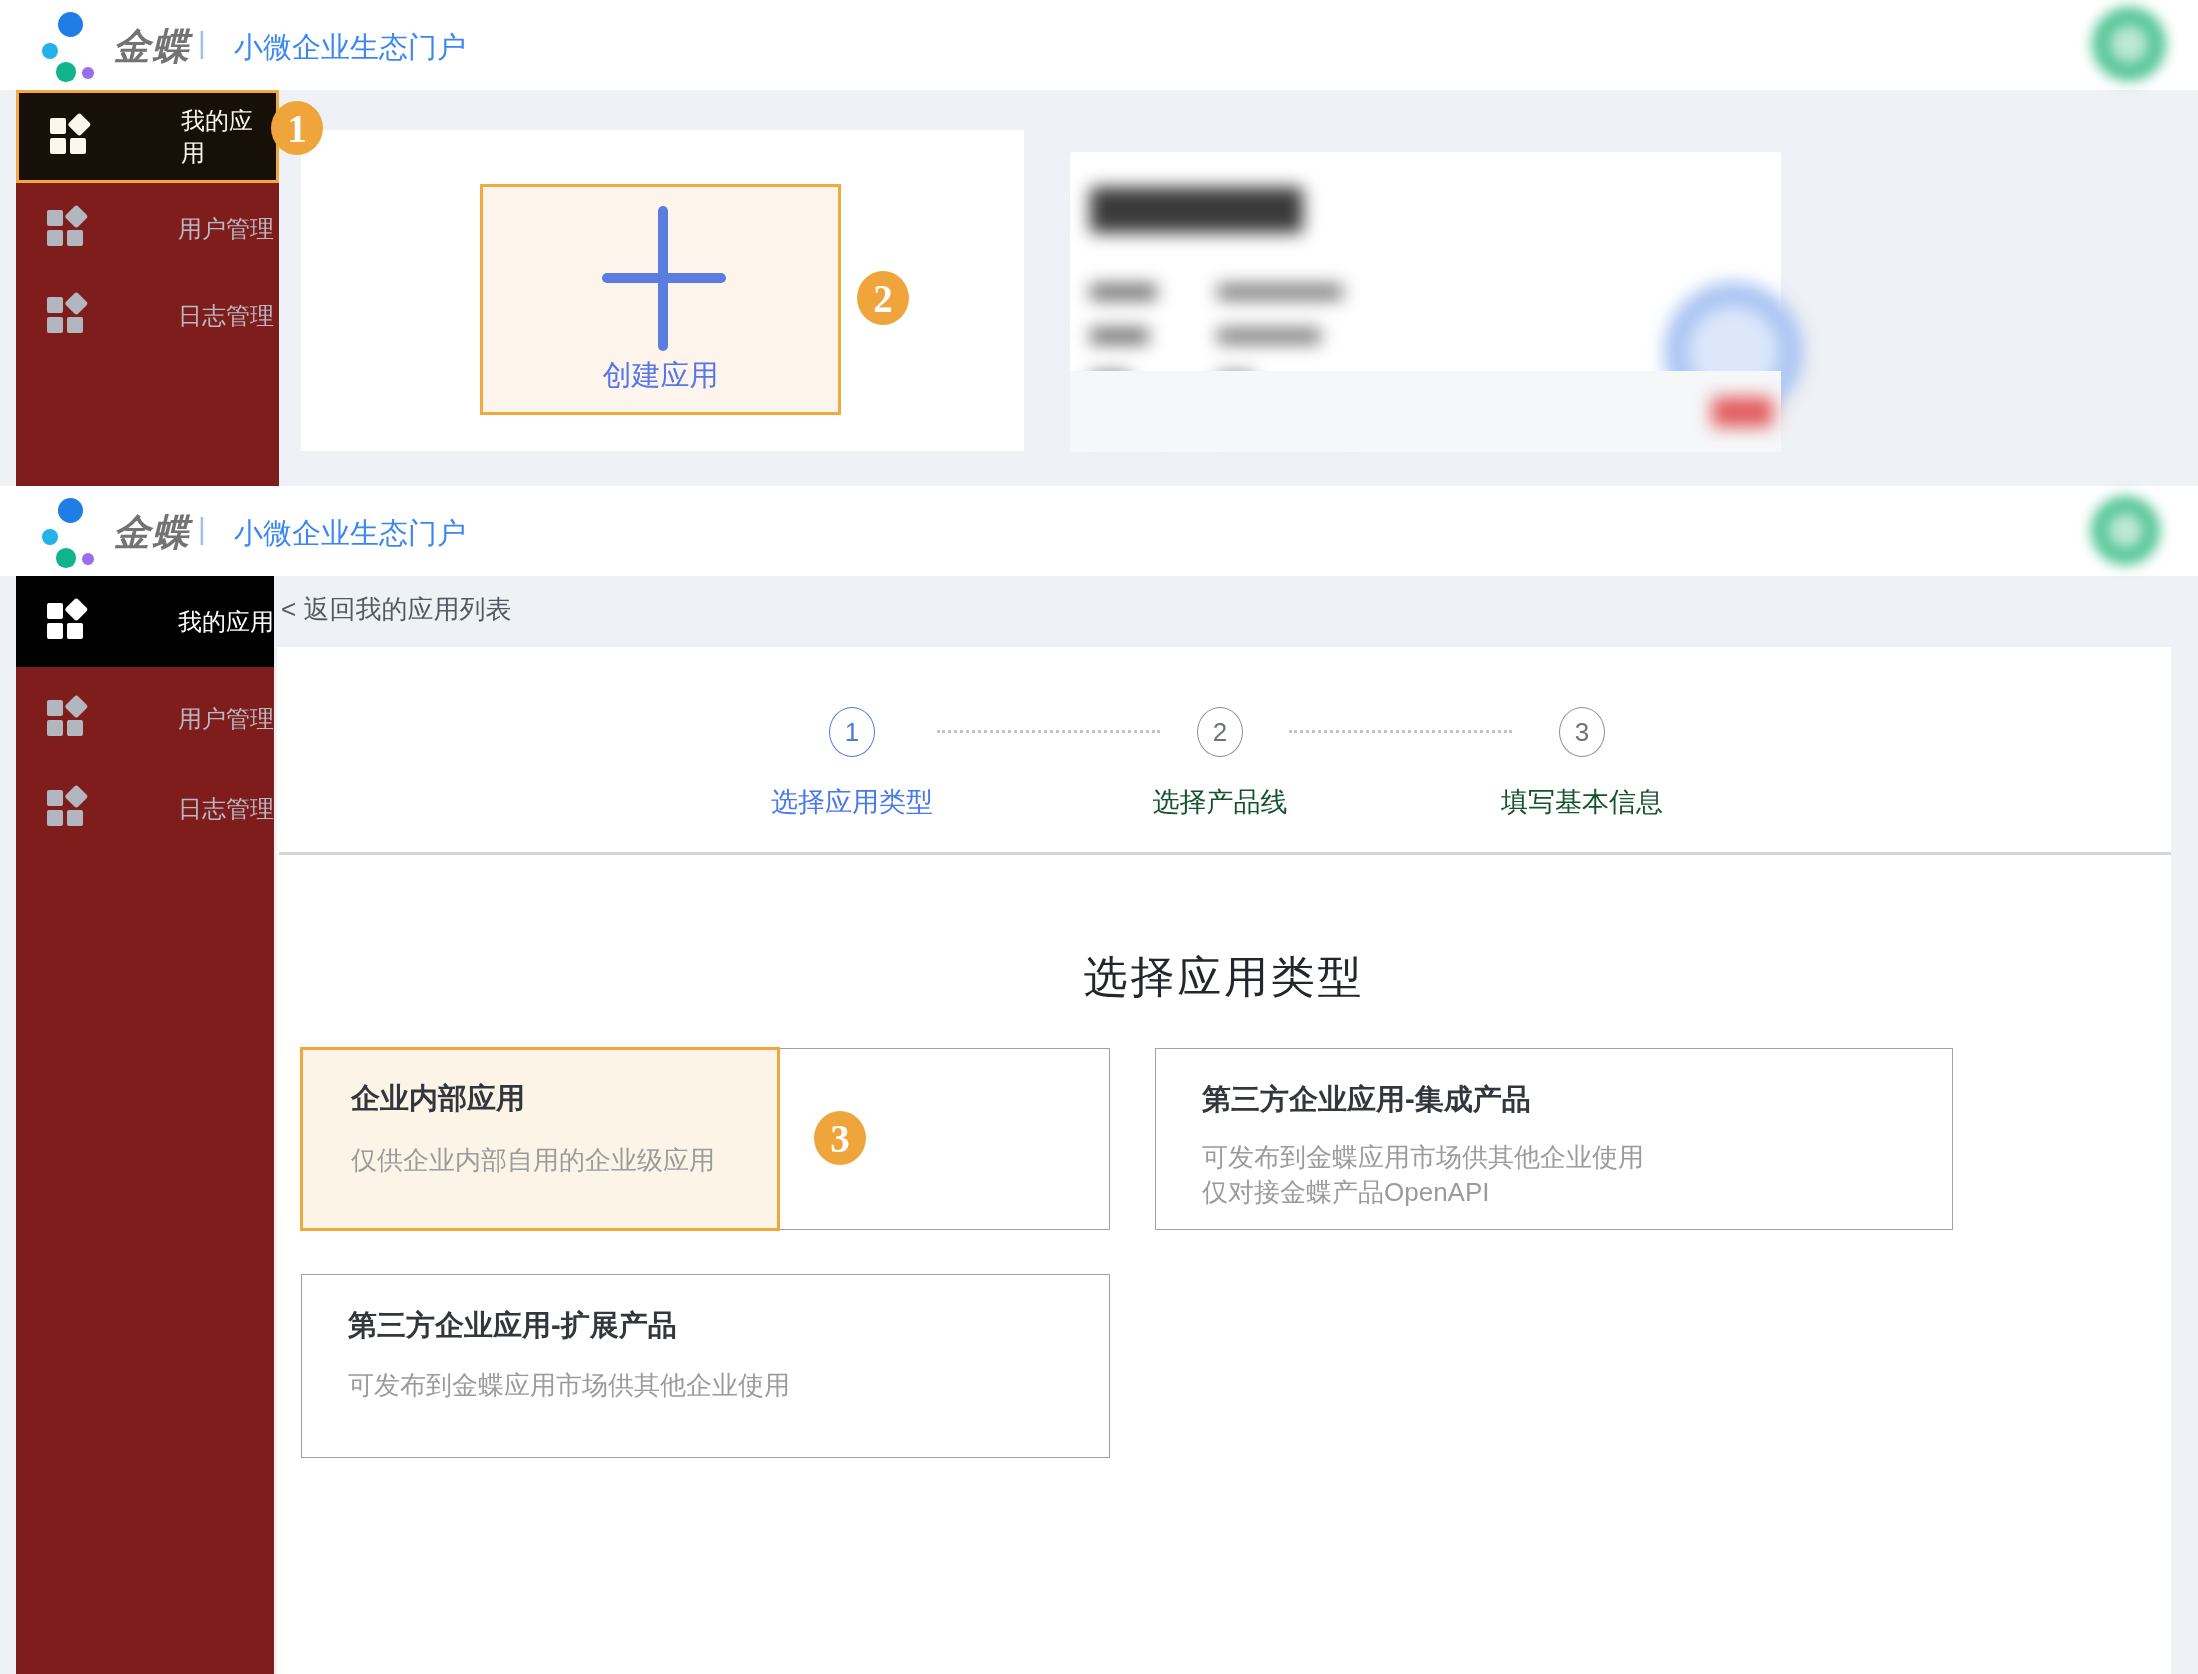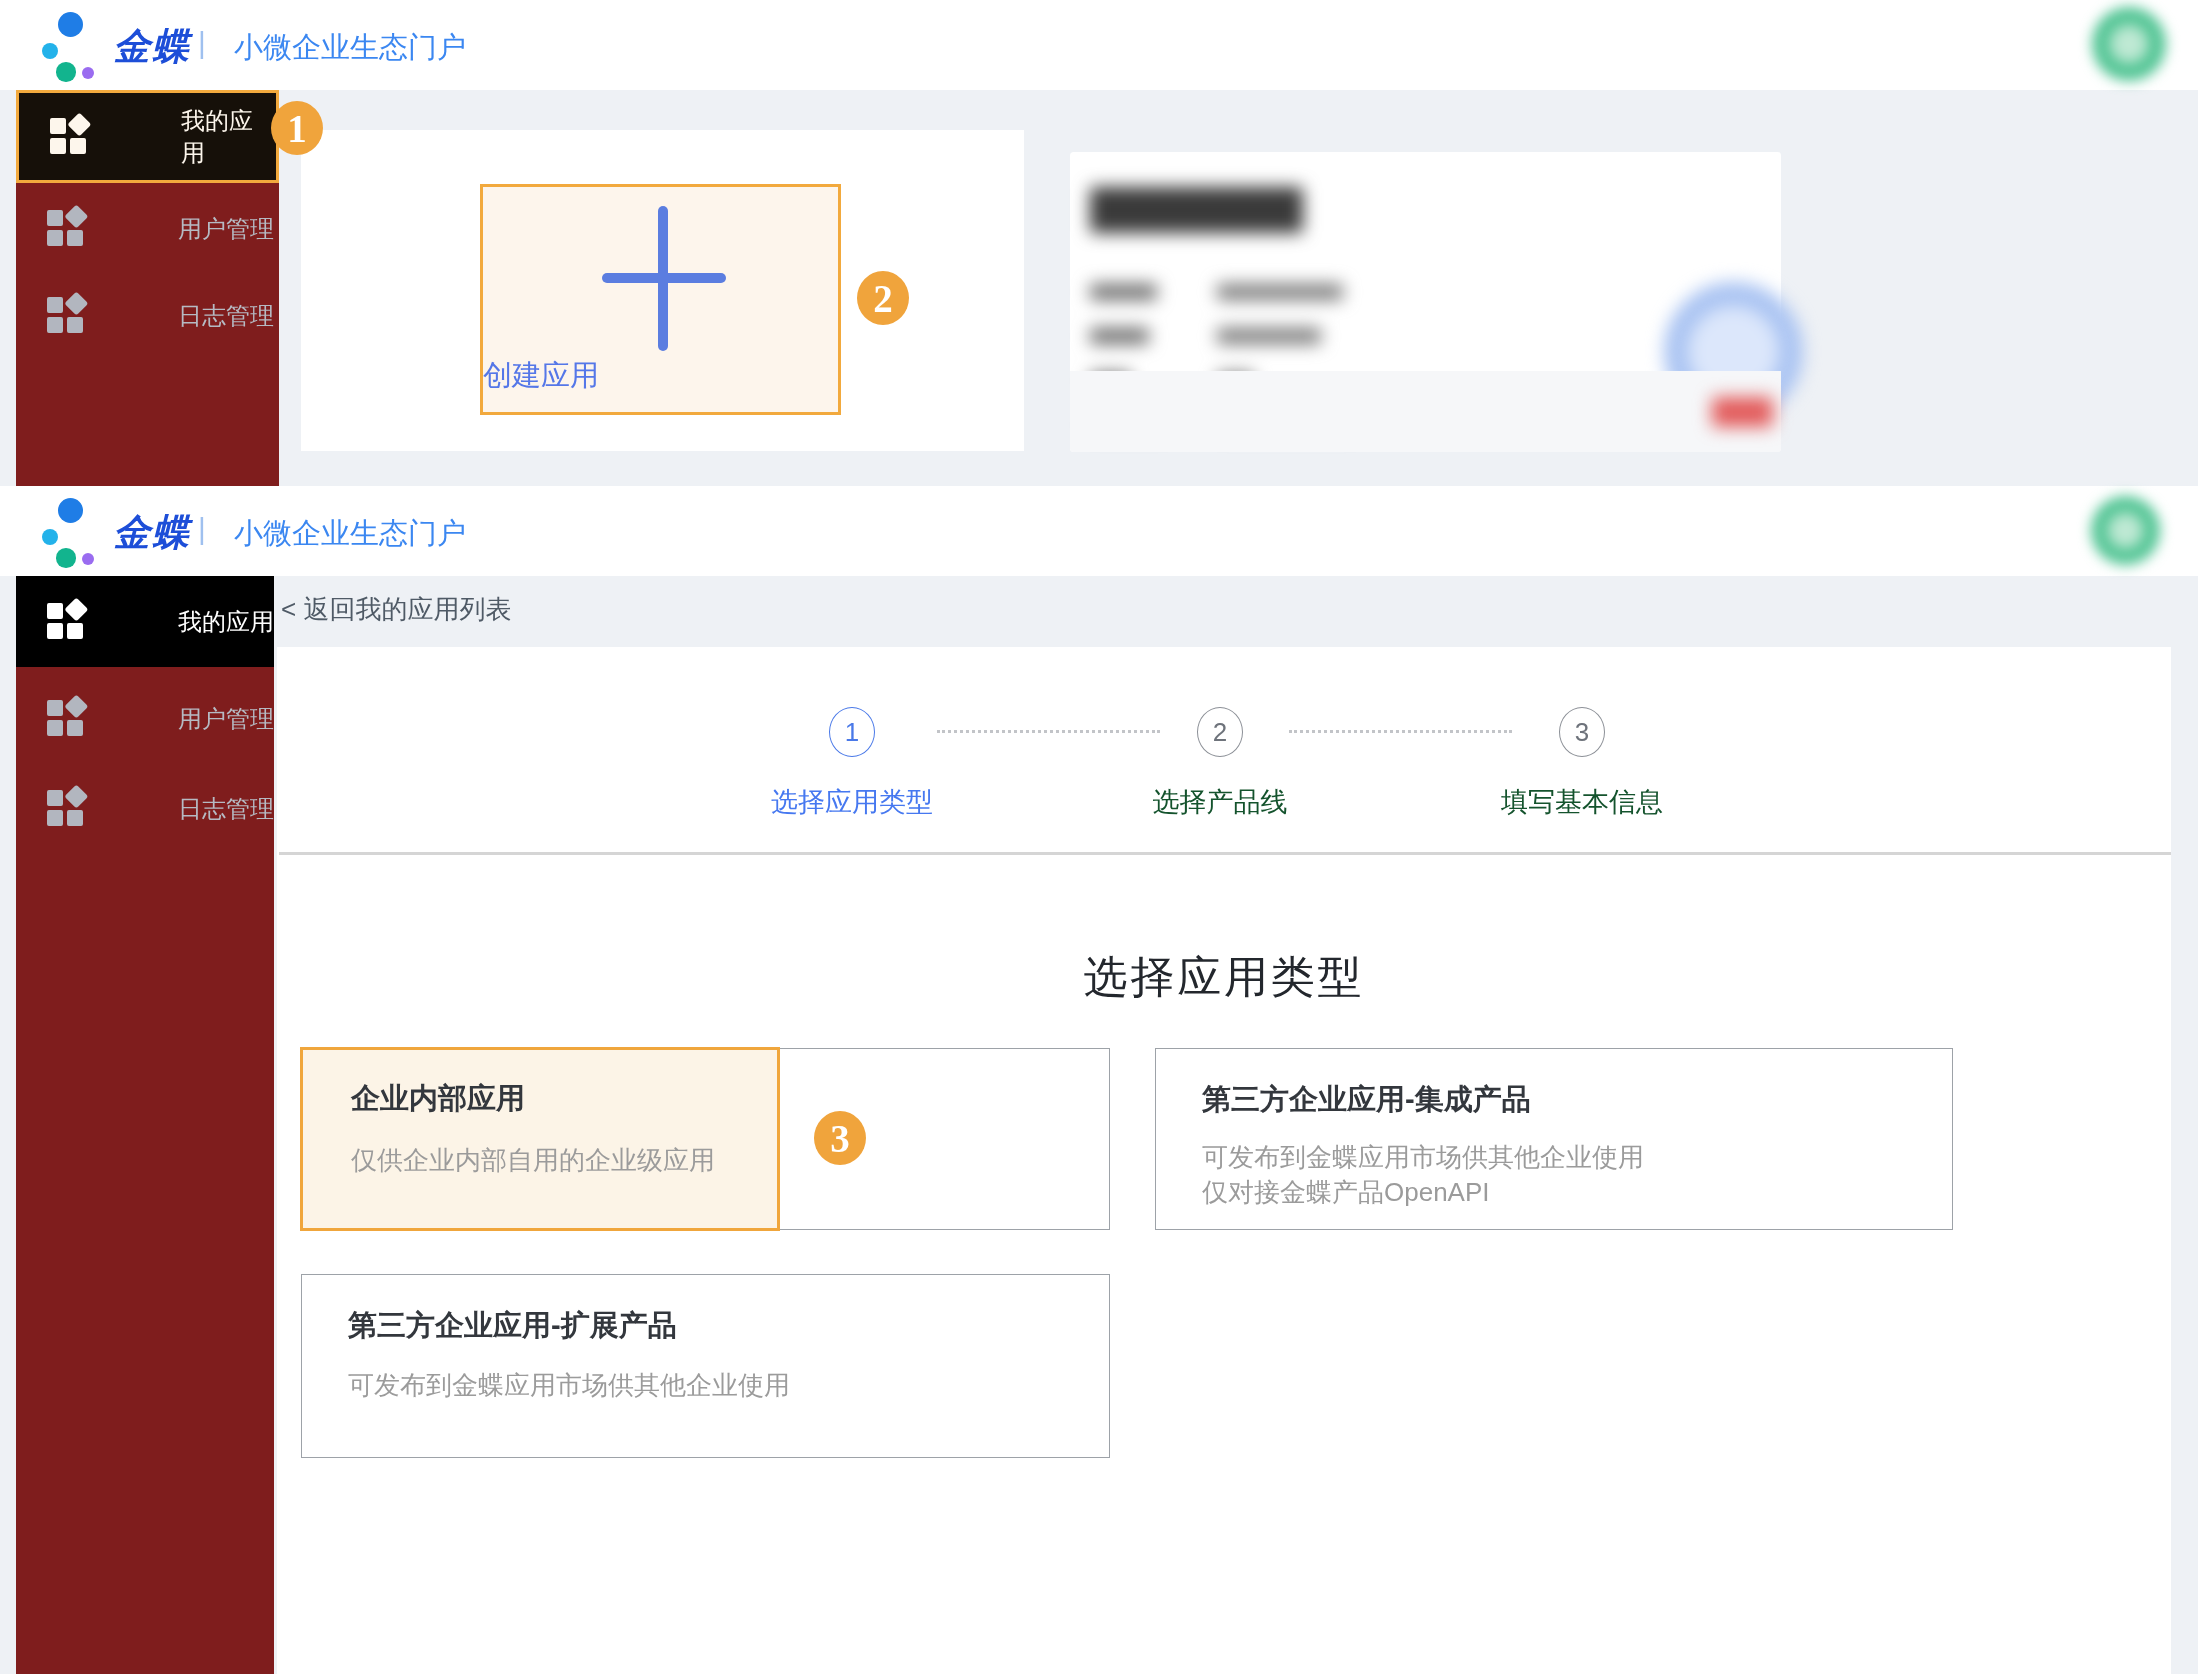--- a/index.html
+++ b/index.html
@@ -8,21 +8,21 @@
   .abs{position:absolute;}
 
   
   .hdr{left:0;width:2198px;height:90px;background:#ffffff;}
   .logo-dot{position:absolute;border-radius:50%;}
   .d-blue{left:58px;top:12px;width:25px;height:25px;background:#1f7de6;}
   .d-cyan{left:42px;top:43px;width:16px;height:16px;background:#23b2ea;}
   .d-teal{left:56px;top:62px;width:19.5px;height:19.5px;background:#12b48e;}
   .d-purple{left:82px;top:67px;width:12px;height:12px;background:#9a6cf0;}
   .logo-text{position:absolute;left:113px;top:22px;font-size:37px;font-weight:bold;
-             font-style:italic;color:#1d4ed8;letter-spacing:1.9px;}
+             font-style:italic;color:#737373;letter-spacing:1.9px;}
   .logo-div{position:absolute;left:198px;top:26px;font-size:30px;color:#9fc0ef;font-weight:200;}
   .portal-name{position:absolute;left:234px;top:28px;font-size:29px;color:#3b87f1;}
   .avatar{position:absolute;left:2092px;top:7.4px;width:74px;height:74px;border-radius:50%;
           background:radial-gradient(circle at 50% 50%, #bfe9d4 0 28%, #50c493 45% 72%, #8fdcb9 100%);
           filter:blur(6.5px);}
 
   
   .side{width:263px;background:#7f1d1d;margin-left:16px;}
   .side-item{position:absolute;left:0;width:100%;height:93px;display:flex;align-items:center;}
   .side-label{margin-left:90px;font-size:24px;color:#b6bac3;}
@@ -43,21 +43,21 @@
   .badge{position:absolute;width:52px;height:54px;border-radius:50%;background:#f0a43c;
          color:#ffffff;font-family:"Liberation Serif",serif;font-size:39px;font-weight:600;
          display:flex;align-items:center;justify-content:center;}
 
   
   .panel{background:#ffffff;}
   .create-card{left:480px;top:184px;width:361px;height:231px;background:#fdf5ec;
                border:3.7px solid #f2a93d;box-sizing:border-box;cursor:pointer;}
   .plus-v{position:absolute;left:175px;top:18.6px;width:10.2px;height:145px;border-radius:5.6px;background:#5b7de0;}
   .plus-h{position:absolute;left:119px;top:86px;width:124px;height:10.2px;border-radius:5.6px;background:#5b7de0;}
-  .create-label{position:absolute;left:0;top:169px;width:100%;text-align:left;
+  .create-label{position:absolute;left:0;top:169px;width:100%;text-align:center;
                 font-size:29px;color:#5577e8;}
 
   
   .blur{filter:blur(8.3px);}
   .blob{position:absolute;border-radius:3.7px;}
   .bc-title{left:20.4px;top:35px;width:213px;height:46px;background:#3a3a3a;}
   .bc-label{background:#6b6b6b;height:16px;}
   .bc-value{background:#7a7a7a;height:16px;}
   .stamp{left:594px;top:130px;width:139px;height:139px;border-radius:50%;
          border:24px solid #a9c3f2;background:#dce7fb;box-sizing:border-box;}

